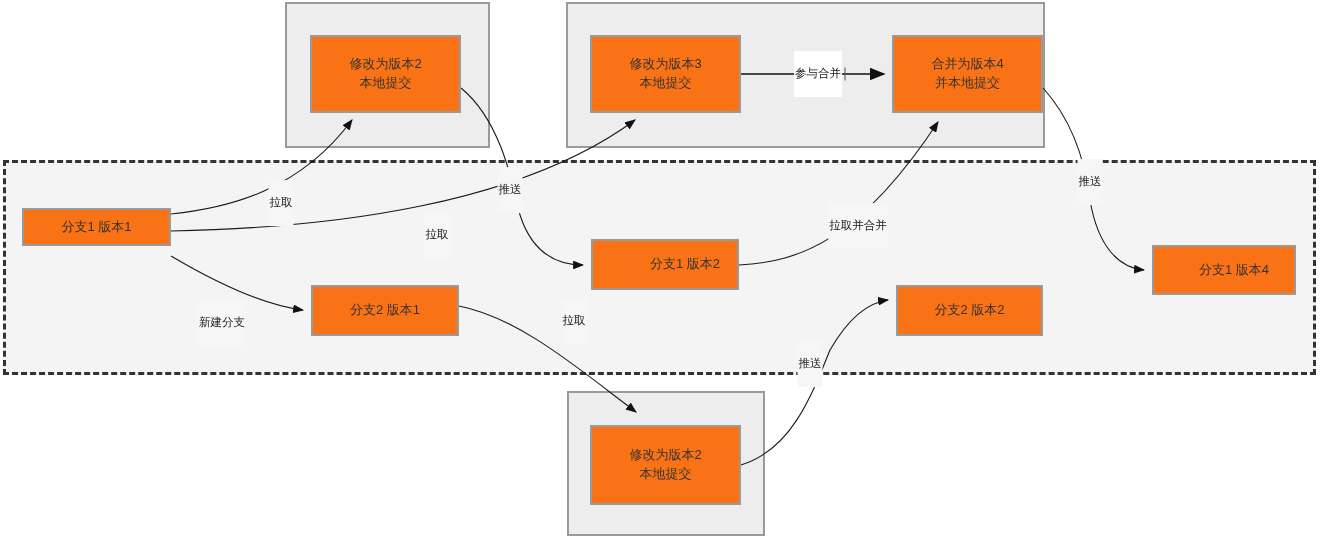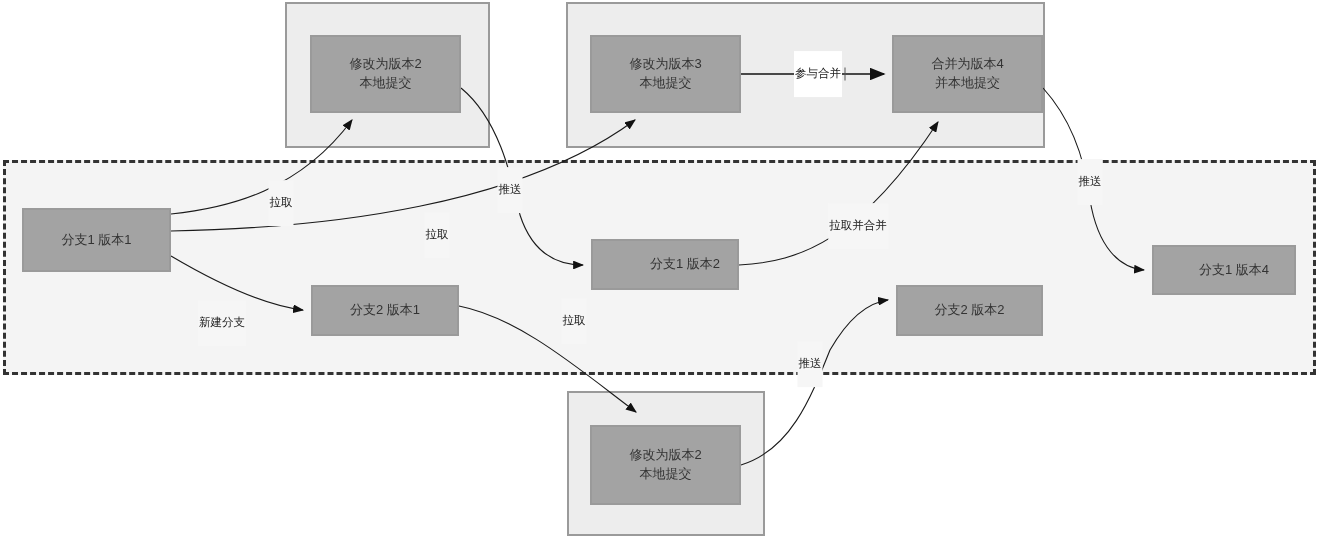--- a/index.html
+++ b/index.html
@@ -32,21 +32,21 @@
     box-sizing: border-box;
   }
   .dashed-region {
     position: absolute;
     background: #f4f4f4;
     border: 3px dashed #333333;
     box-sizing: border-box;
   }
   .node {
     position: absolute;
-    background: #a3a3a3;
+    background: #f97316;
     border: 2px solid #9a9a9a;
     box-sizing: border-box;
     display: flex;
     align-items: center;
     justify-content: center;
     text-align: center;
     font-size: 13px;
     color: #333333;
     line-height: 1.45;
     white-space: pre-line;
@@ -113,21 +113,21 @@
 
   <div class="node" style="left:310px; top:35px; width:151px; height:78px;">修改为版本2
 本地提交</div>
 
   <div class="node" style="left:590px; top:35px; width:151px; height:78px;">修改为版本3
 本地提交</div>
 
   <div class="node" style="left:892px; top:35px; width:151px; height:78px;">合并为版本4
 并本地提交</div>
 
-  <div class="node" style="left:22px; top:208px; width:149px; height:64px;">分支1 版本1</div>
+  <div class="node" style="left:22px; top:208px; width:149px; height:38px;">分支1 版本1</div>
 
   <div class="node" style="left:591px; top:239px; width:148px; height:51px;padding-left:40px;">分支1 版本2</div>
 
   <div class="node" style="left:1152px; top:245px; width:144px; height:50px;padding-left:20px;">分支1 版本4</div>
 
   <div class="node" style="left:311px; top:285px; width:148px; height:51px;">分支2 版本1</div>
 
   <div class="node" style="left:896px; top:285px; width:147px; height:51px;">分支2 版本2</div>
 
   <div class="node" style="left:590px; top:425px; width:151px; height:80px;">修改为版本2

